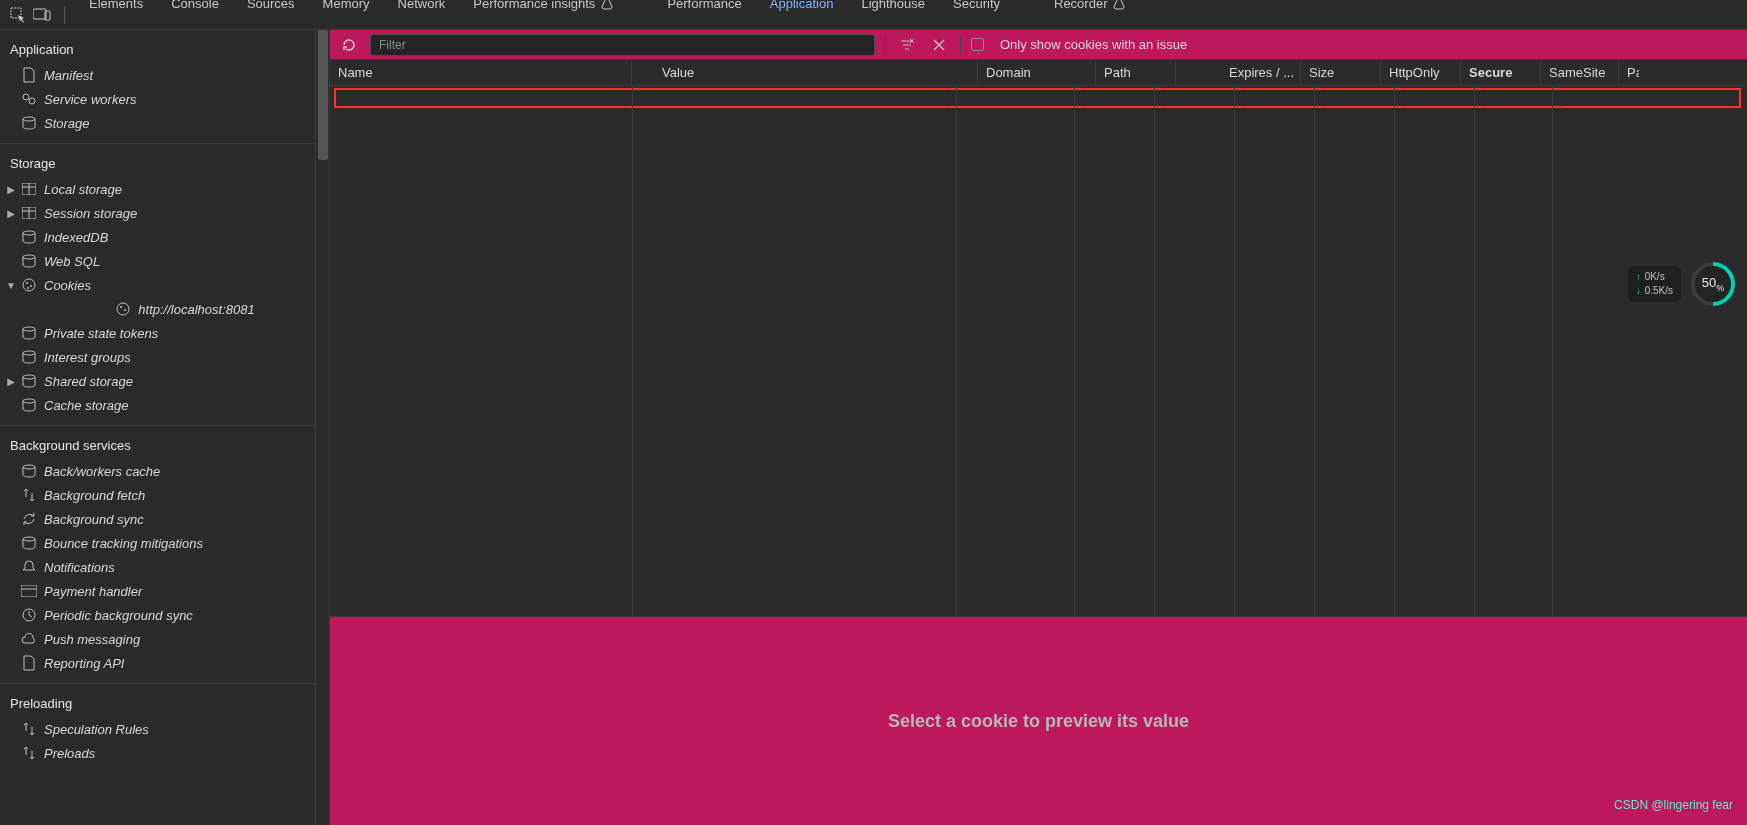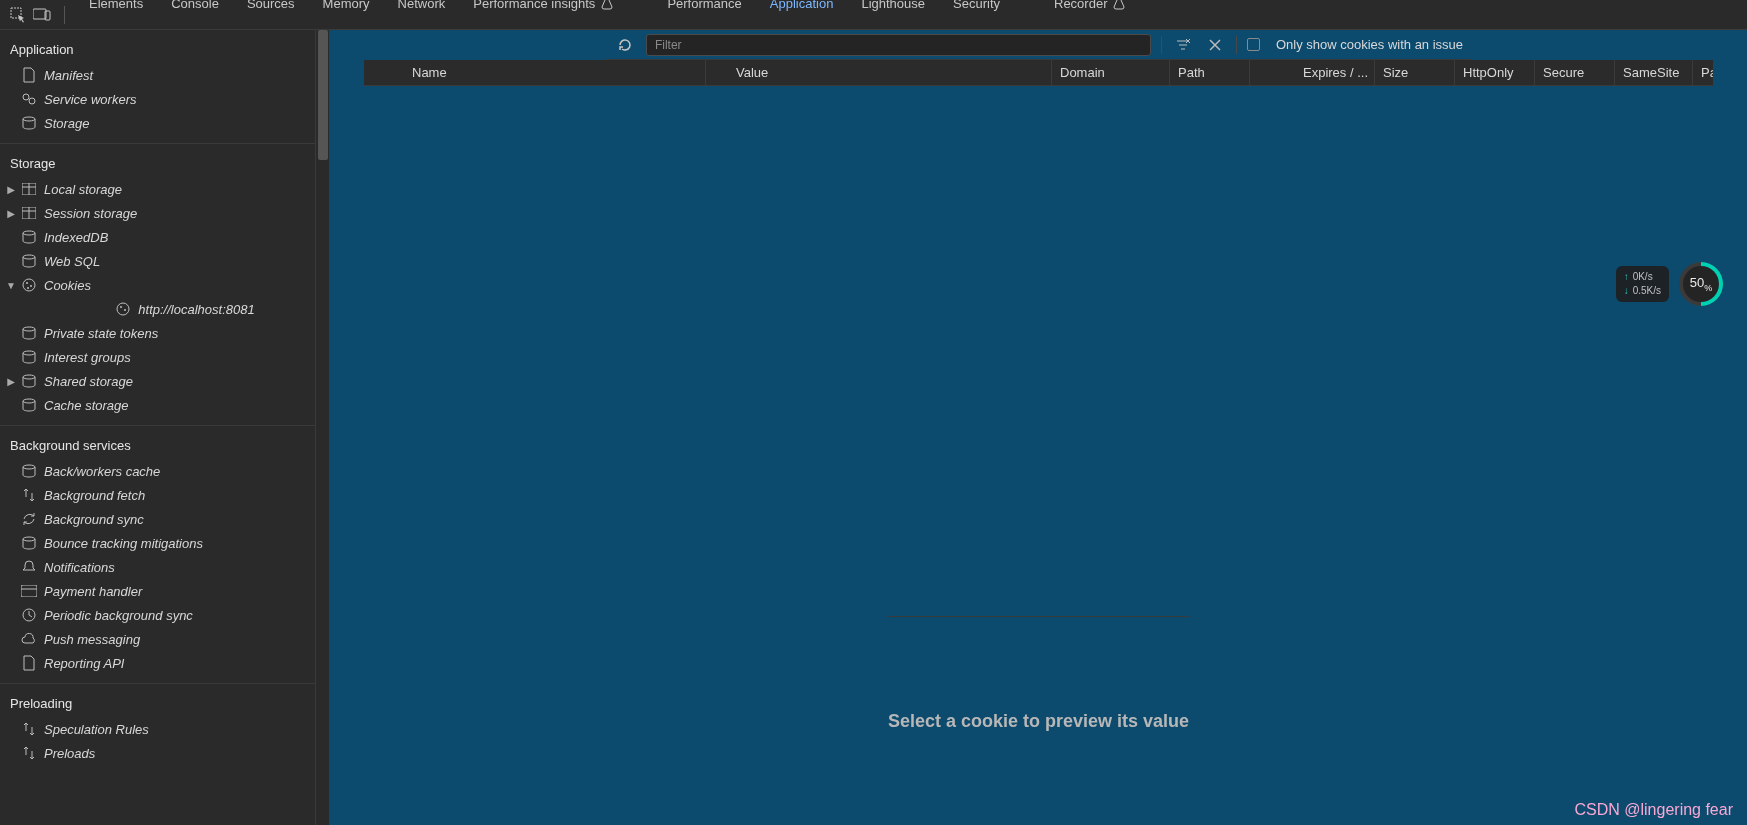--- a/index.html
+++ b/index.html
@@ -25,64 +25,64 @@
   .side-scroll .thumb { position: absolute; top: 0; left: 2px; width: 10px; height: 130px; background: #555; border-radius: 2px; }
   .section-head { padding: 12px 10px 6px 10px; color: #e6e6e6; font-size: 13px; }
   .section-sep { height: 1px; background: #3a3a3a; margin: 8px 0 0 0; }
   .item { display: flex; align-items: center; height: 24px; padding-left: 30px; color: #d8d8d8; font-size: 13px; }
   .item .tw { width: 14px; color: #aaa; font-size: 10px; text-align: center; margin-left: -26px; margin-right: 2px; }
   .item .ic { width: 18px; display: flex; align-items: center; justify-content: center; color: #bdbdbd; }
   .item .lbl { margin-left: 6px; font-style: italic; }
   .subitem { padding-left: 54px; justify-content: center; }
 
   
-  .content { flex: 1; display: flex; flex-direction: column; background: #0c4a6e; align-items: center; }
+  .content { flex: 1; display: flex; flex-direction: column; background: #be185d; }
 
   
   .toolbar { height: 30px; display: flex; align-items: center; border-bottom: 1px solid #3a3a3a; padding: 0 8px; gap: 10px; }
   .filter-input { flex: none; width: 505px; height: 22px; background: #242424; border: 1px solid #4a4a4a; border-radius: 3px; color: #cfcfcf; padding: 0 8px; font-size: 12px; }
   .filter-input::placeholder { color: #8a8a8a; }
   .tb-sep { width: 1px; height: 18px; background: #484848; }
   .tb-icon { width: 22px; height: 22px; display: flex; align-items: center; justify-content: center; color: #bcbcbc; }
   .checkbox { width: 13px; height: 13px; border: 1px solid #8a8a8a; border-radius: 2px; display: inline-block; }
   .chk-label { color: #d8d8d8; margin-left: 6px; }
 
   
   .thead { height: 26px; display: flex; align-items: stretch; border-bottom: 1px solid #3a3a3a; background: #2b2b2b; }
   .th { border-right: 1px solid #3a3a3a; padding: 5px 8px 0 8px; color: #d8d8d8; font-size: 13px; overflow: hidden; white-space: nowrap; }
-  .col-name { width: 302px; margin-left: 40px; }
+  .col-name { width: 302px; }
   .col-value { width: 324px; margin-left: 22px; }
   .col-domain { width: 118px; }
   .col-path { width: 80px; }
   .col-expires { width: 80px; margin-left: 45px; }
   .col-size { width: 80px; }
   .col-httponly { width: 80px; }
-  .col-secure { width: 80px; }
+  .col-secure { width: 80px; font-weight: bold; }
   .col-samesite { width: 78px; }
   .col-pa { width: 20px; border-right: none; }
 
   
   .tbody { position: relative; flex: 0 0 530px; background: #2b2b2b; overflow: hidden; }
   .hl-row { position: absolute; top: 2px; left: 4px; right: 6px; height: 20px; border: 2px solid #ff3030; border-radius: 1px; }
   .vgrid { position: absolute; top: 0; bottom: 0; width: 1px; background: #3a3a3a; }
 
   
   .preview { flex: 1; border-top: 1px solid #3a3a3a; display: flex; align-items: center; justify-content: center; color: #b7b7b7; font-weight: 700; font-size: 18px; }
 
   
-  .netwidget { position: absolute; top: 262px; right: 24px; display: flex; align-items: center; gap: 10px; }
+  .netwidget { position: absolute; top: 262px; right: 12px; display: flex; align-items: center; gap: 10px; }
   .netbox { background: rgba(30,30,30,.9); border-radius: 6px; padding: 4px 8px; font-size: 10px; color: #c0c0c0; line-height: 14px; }
   .netbox .up::before { content:"↑"; color:#2ec4b6; margin-right:4px; }
   .netbox .dn::before { content:"↓"; color:#2ec4b6; margin-right:4px; }
   .ring { width: 44px; height: 44px; border-radius: 50%; background: conic-gradient(#00d1b2 0 50%, #3a3a3a 50% 100%); display:flex; align-items:center; justify-content:center; position:relative; }
   .ring::after { content:""; position:absolute; inset:4px; background:#242424; border-radius:50%; }
   .ring span { position:relative; z-index:1; color:#eaeaea; font-size:13px; }
   .ring sub { font-size: 9px; }
 
-  .watermark { position: absolute; right: 14px; bottom: 6px; color: #f9a8d4; font-size: 16px; }
+  .watermark { position: absolute; right: 14px; bottom: 13px; color: #5eead4; font-size: 12px; }
 
   svg { display: block; }
 </style>
 </head>
 <body>
 
 <div class="tabbar">
   <div class="iconbtn">
     <svg width="16" height="16" viewBox="0 0 16 16">
         <rect x="1" y="1" width="10" height="10" fill="none" stroke="#c7c7c7" stroke-dasharray="2 1"></rect>

